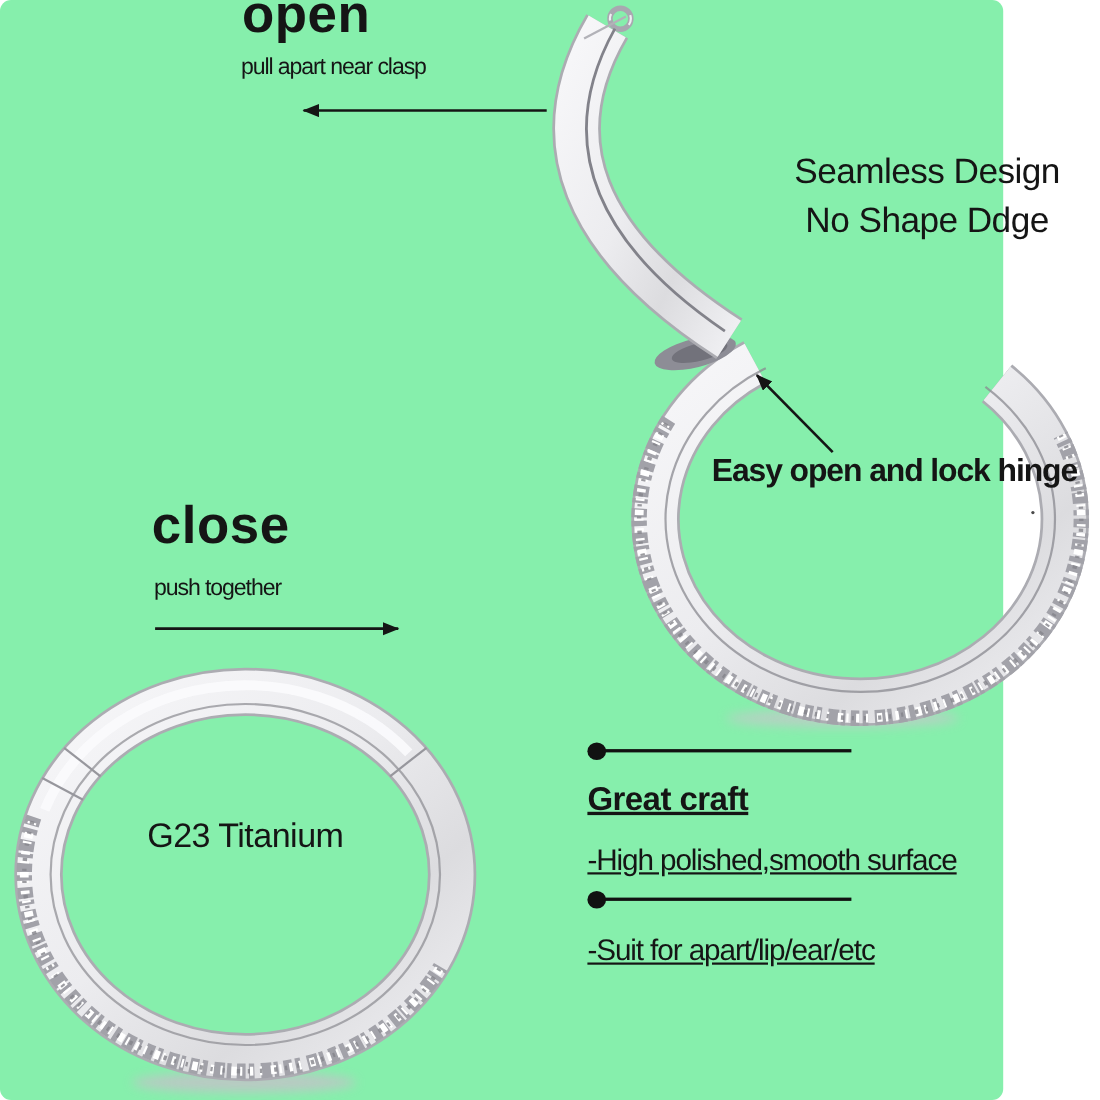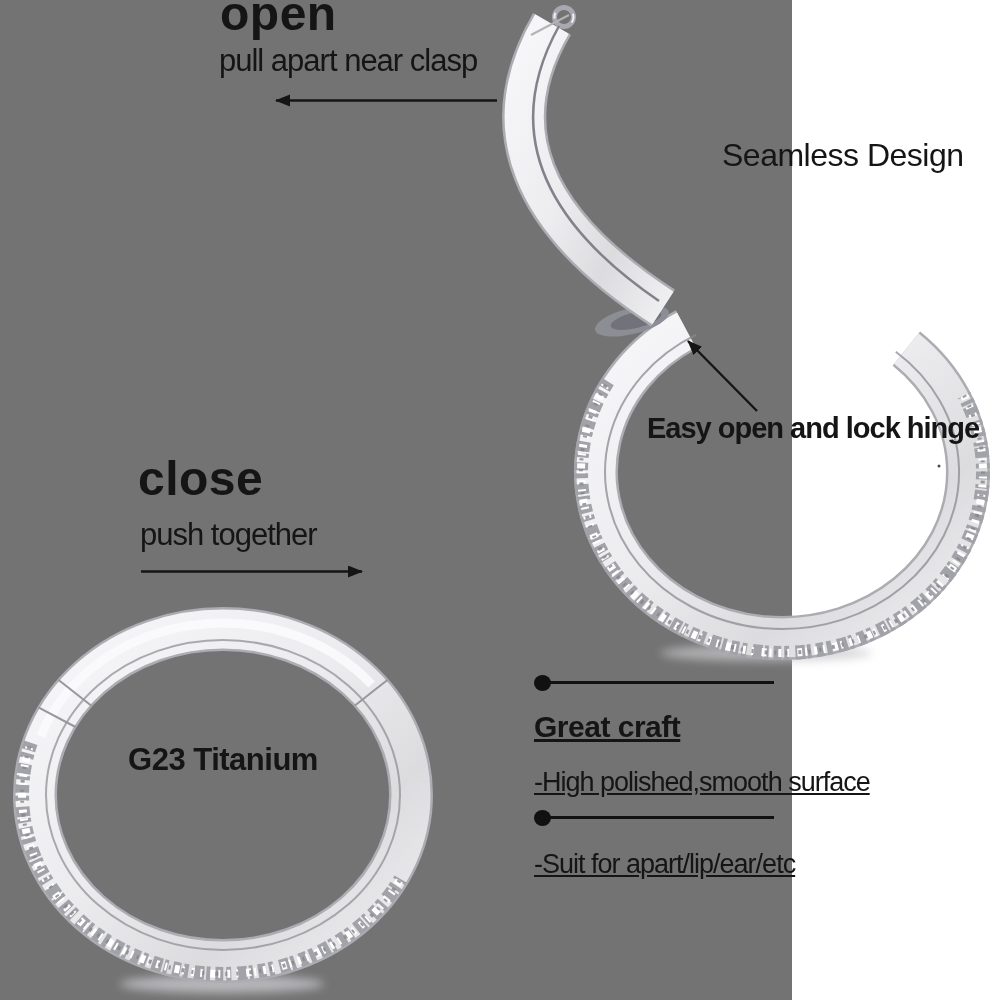--- a/index.html
+++ b/index.html
@@ -1,26 +1,26 @@
 <!DOCTYPE html>
 <html><head>
 <meta charset="utf-8">
 <style>
   html,body{margin:0;padding:0;background:#ffffff;}
   body{width:1000px;height:1000px;overflow:hidden;}
-  .stage{position:relative;width:792px;height:1000px;background:#737373;
-         font-family:"Liberation Sans",sans-serif;color:#151515;}
+  .stage{position:relative;width:912px;height:1000px;background:#86efac;
+         font-family:"Liberation Sans",sans-serif;color:#151515;border-radius:10px;}
   svg.art{position:absolute;left:0;top:0;}
   .label{position:absolute;white-space:nowrap;color:#151515;}
   .t-title{font-size:48px;font-weight:bold;line-height:50px;letter-spacing:0.5px;}
-  .t-sub{font-size:31px;line-height:38px;letter-spacing:-1px;}
+  .t-sub{font-size:21px;line-height:38px;letter-spacing:-1px;}
   .t-feature-head{font-size:32px;line-height:45px;letter-spacing:-0.5px;}
   .t-note{font-size:29px;letter-spacing:-1px;font-weight:bold;}
   .ring-label{position:absolute;left:71px;top:742px;width:304px;text-align:center;}
-  .ring-label .rl-title{font-size:31px;font-weight:bold;letter-spacing:-0.5px;line-height:36px;}
+  .ring-label .rl-title{font-size:31px;font-weight:normal;letter-spacing:-0.5px;line-height:36px;}
   .ring-label .rl-sub{font-size:27px;letter-spacing:-1px;margin-top:9px;line-height:32px;}
   .feat{position:absolute;left:534px;width:340px;text-decoration:underline;}
   .feat-row{display:flex;align-items:center;height:17px;}
   .feat-dot{width:17px;height:16px;border-radius:50%;background:#111;flex:0 0 auto;}
   .feat-line{height:3px;background:#111;width:226px;margin-left:-3px;}
   .feat-title{font-size:30px;font-weight:bold;margin-top:18px;letter-spacing:-0.5px;line-height:35px;}
   .feat-detail{font-size:27px;margin-top:23px;letter-spacing:-1px;line-height:31px;}
 </style>
 </head>
 <body>
@@ -93,20 +93,21 @@
     <line x1="757" y1="411" x2="688" y2="341" stroke="#151515" stroke-width="2.4" marker-end="url(#ah)"></line>
 
     <circle cx="939" cy="466" r="1.5" fill="#4a4a4a"></circle>
   </svg>
 
   <div class="label t-title" style="left:220px;top:-11px;">open</div>
   <div class="label t-sub" style="left:219px;top:42px;">pull apart near clasp</div>
 
   <div class="label" style="left:722px;top:133px;text-align:center;">
     <div class="t-feature-head">Seamless Design</div>
+    <div class="t-feature-head">No Shape Ddge</div>
   </div>
 
   <div class="label t-note" style="left:647px;top:412px;">Easy open and lock hinge</div>
 
   <div class="label t-title" style="left:138px;top:454px;">close</div>
   <div class="label t-sub" style="left:140px;top:516px;">push together</div>
 
   <div class="ring-label">
     <div class="rl-title">G23 Titanium</div>
   </div>

